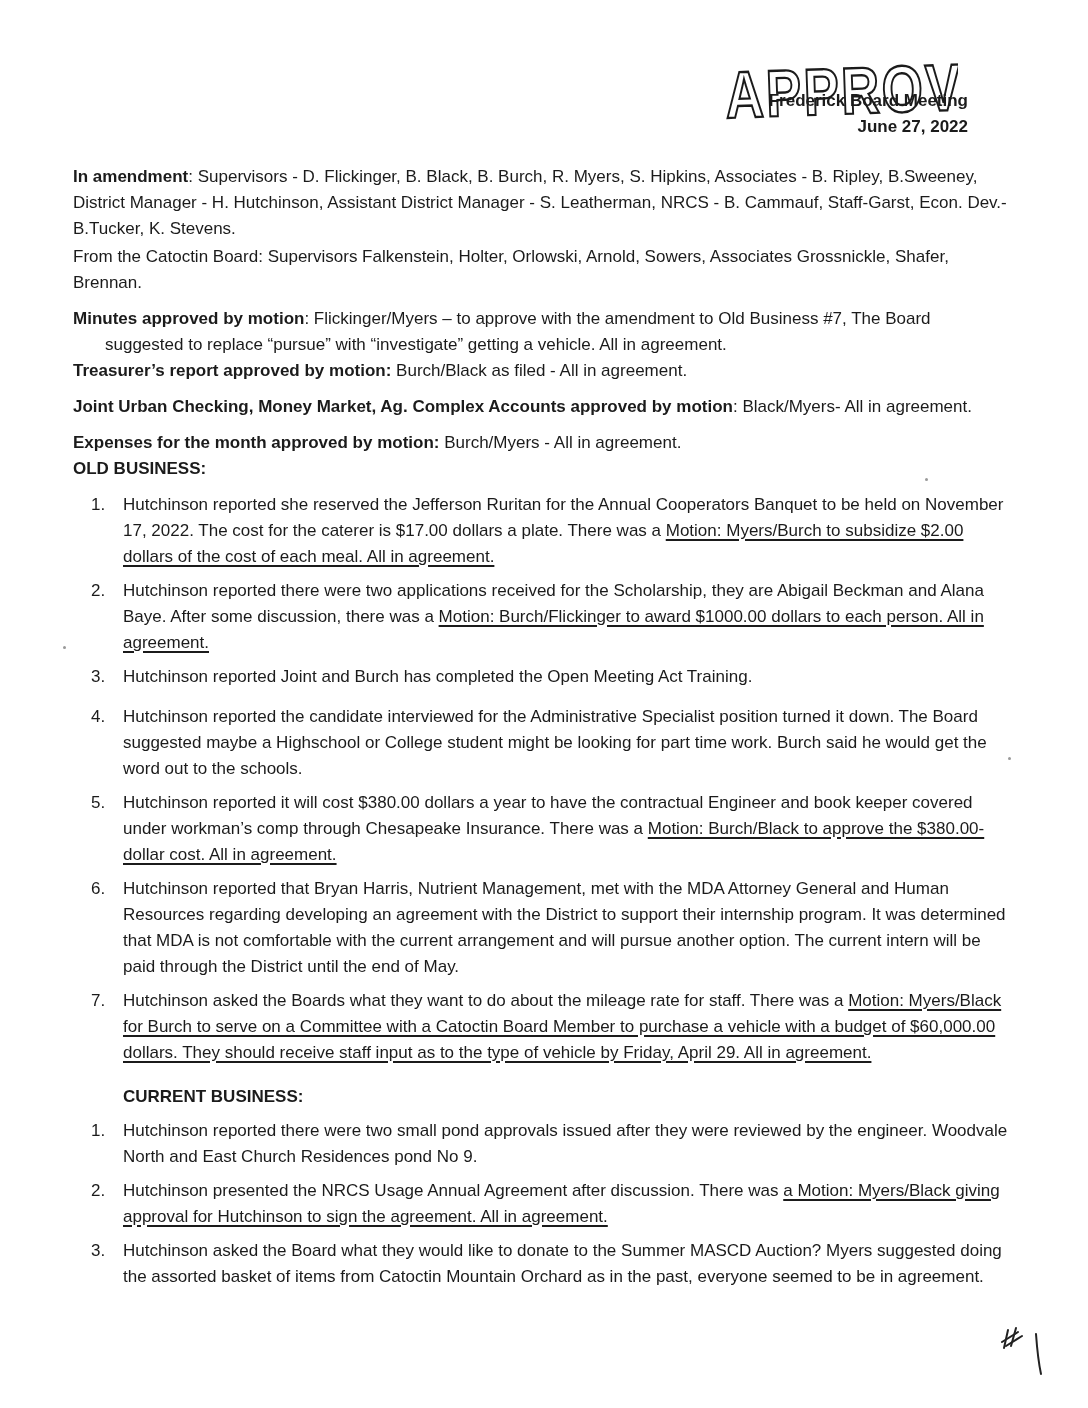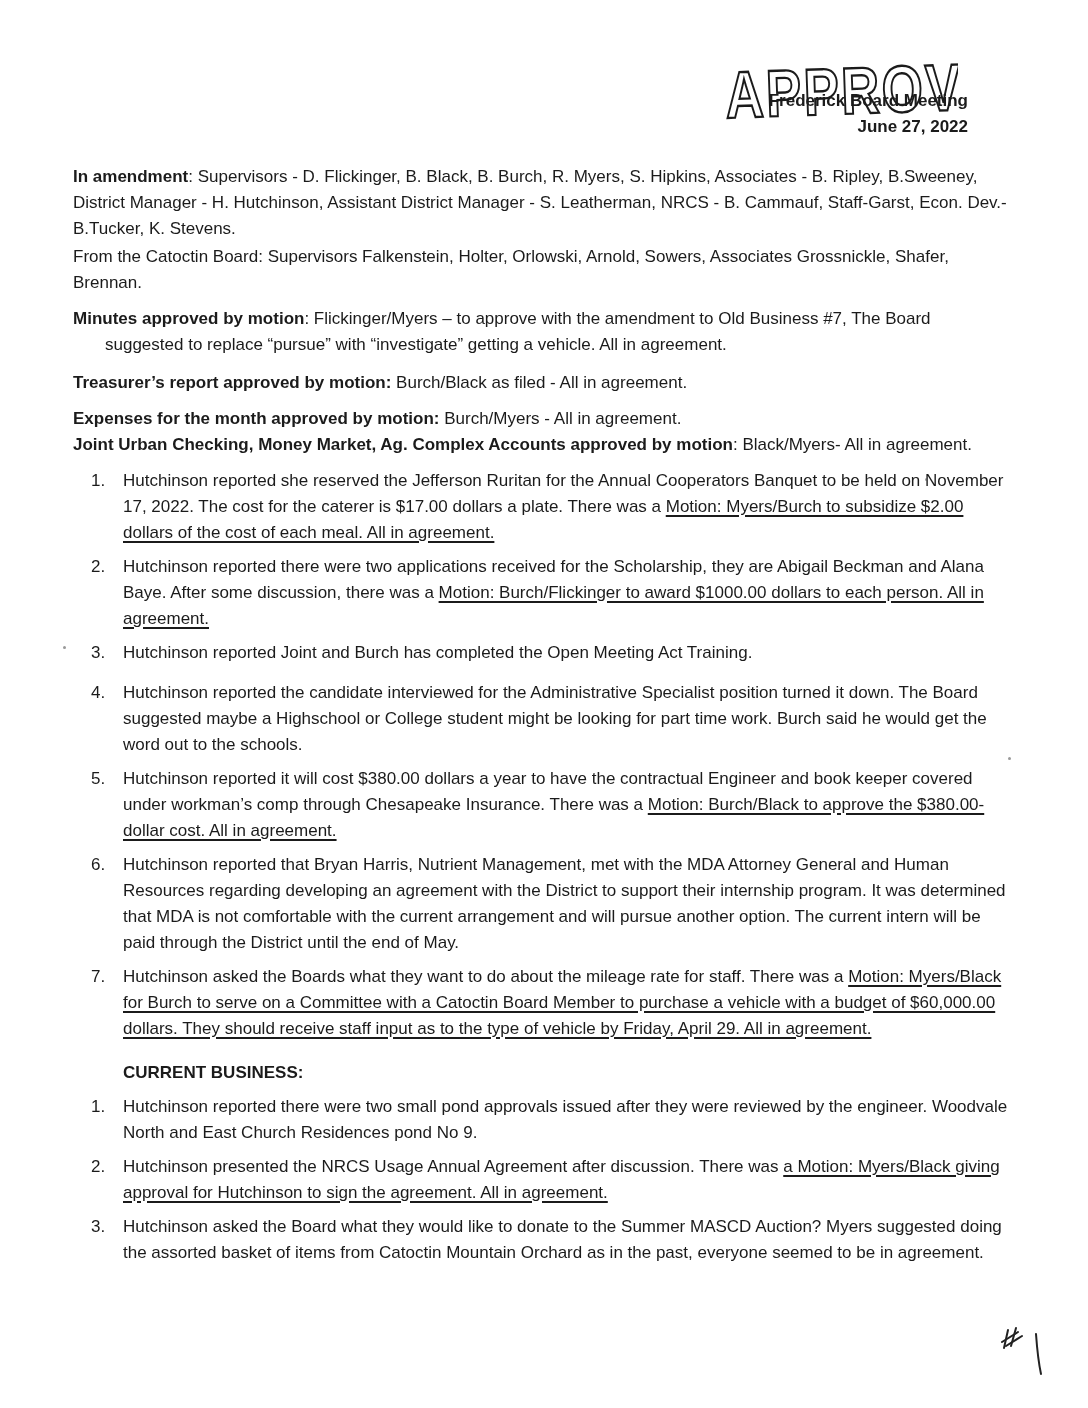--- a/index.html
+++ b/index.html
@@ -21,21 +21,21 @@
   }
   .title-block { text-align:right; font-weight:bold; margin:4px 40px 24px 20px; }
   .title-block div { white-space:nowrap; }
   .stamp {
     position:absolute;
     top:38px; left:722px;
     width:236px; height:92px;
     pointer-events:none;
   }
   p { margin:0; }
-  .para { margin-bottom:12px; }
+  .para { }
   .mb10 { margin-bottom:10px; }
   .mb14 { margin-bottom:14px; }
   .hang { padding-left:32px; text-indent:-32px; }
   .b { font-weight:bold; }
   .u { text-decoration:underline; text-decoration-thickness:1.6px; text-underline-offset:3px; }
   .section-heading { font-weight:bold; margin-bottom:10px; }
   .section-heading.indented { margin-left:50px; margin-top:18px; margin-bottom:8px; }
   .li { display:flex; margin-bottom:8px; }
   .li.gap-after { margin-bottom:14px; }
   .li .num { width:50px; flex:0 0 50px; box-sizing:border-box; padding-left:18px; }
@@ -57,23 +57,24 @@
   <div class="title-block">
     <div>Frederick Board Meeting</div>
     <div>June 27, 2022</div>
   </div>
 
   <p class="para mb10" style="margin-bottom:2px;"><span class="b">In amendment</span><span>: Supervisors - D. Flickinger, B. Black, B. Burch, R. Myers, S. Hipkins, Associates - B. Ripley, B.Sweeney, District Manager - H. Hutchinson, Assistant District Manager - S. Leatherman, NRCS - B. Cammauf, Staff-Garst, Econ. Dev.- B.Tucker, K. Stevens.</span></p>
   <p class="para mb10"><span>From the Catoctin Board: Supervisors Falkenstein, Holter, Orlowski, Arnold, Sowers, Associates Grossnickle, Shafer, Brennan.</span></p>
 
   <p class="para hang"><span class="b">Minutes approved by motion</span><span>: Flickinger/Myers – to approve with the amendment to Old Business #7, The Board suggested to replace “pursue” with “investigate” getting a vehicle. All in agreement.</span></p>
   <p class="para mb10"><span class="b">Treasurer’s report approved by motion:</span><span> Burch/Black as filed - All in agreement.</span></p>
+  <p class="para mb10"><span class="b">Joint Urban Checking, Money Market, Ag. Complex Accounts approved by motion</span><span>: Black/Myers- All in agreement.</span></p>
   <p class="para" style="margin-bottom:0;"><span class="b">Expenses for the month approved by motion:</span><span>  Burch/Myers - All in agreement.</span></p>
-  <p class="para mb10"><span class="b">Joint Urban Checking, Money Market, Ag. Complex Accounts approved by motion</span><span>: Black/Myers- All in agreement.</span></p>
 
+  <div class="section-heading">OLD BUSINESS:</div>
 
   <div class="li">
     <span class="num">1.</span>
     <span class="li-text"><span>Hutchinson reported she reserved the Jefferson Ruritan for the Annual Cooperators Banquet to be held on November 17, 2022. The cost for the caterer is $17.00 dollars a plate. There was a </span><span class="u">Motion: Myers/Burch to subsidize $2.00 dollars of the cost of each meal. All in agreement.</span></span>
   </div>
   <div class="li">
     <span class="num">2.</span>
     <span class="li-text"><span>Hutchinson reported there were two applications received for the Scholarship, they are Abigail Beckman and Alana Baye. After some discussion, there was a </span><span class="u">Motion: Burch/Flickinger to award $1000.00 dollars to each person. All in agreement.</span></span>
   </div>
   <div class="li gap-after">

